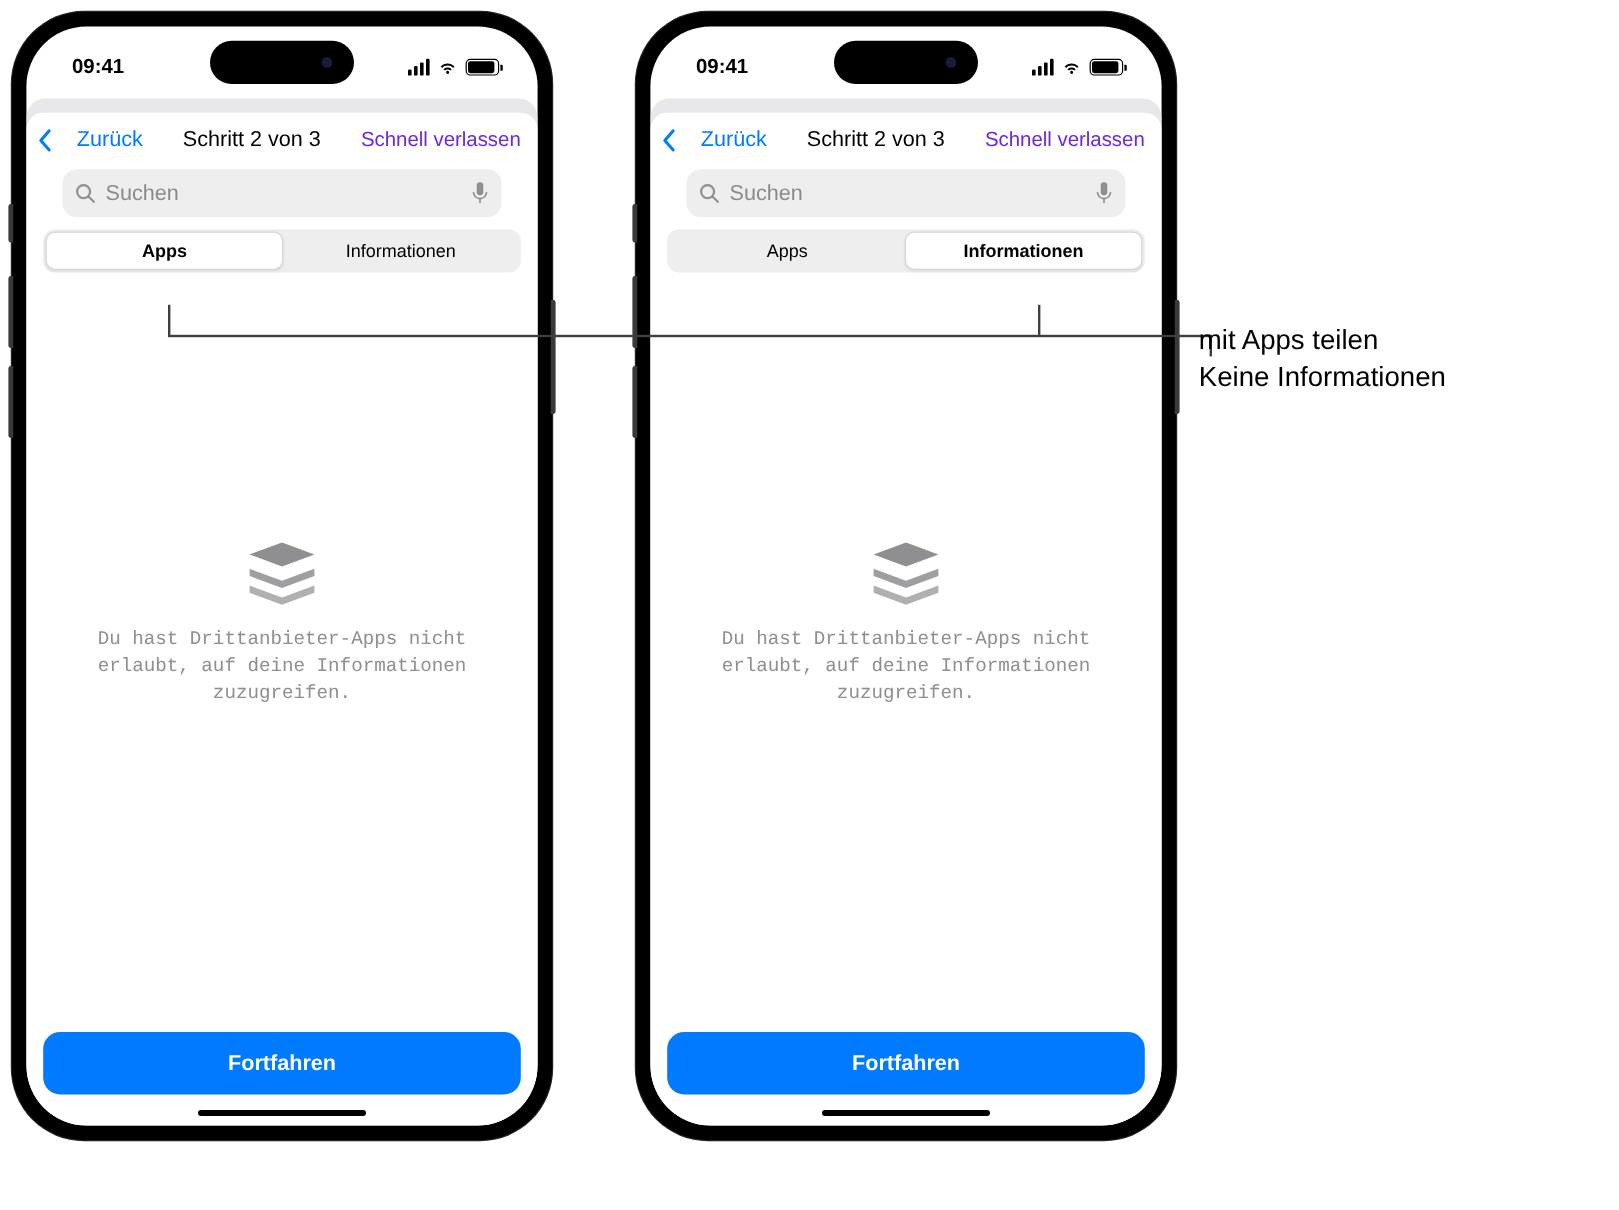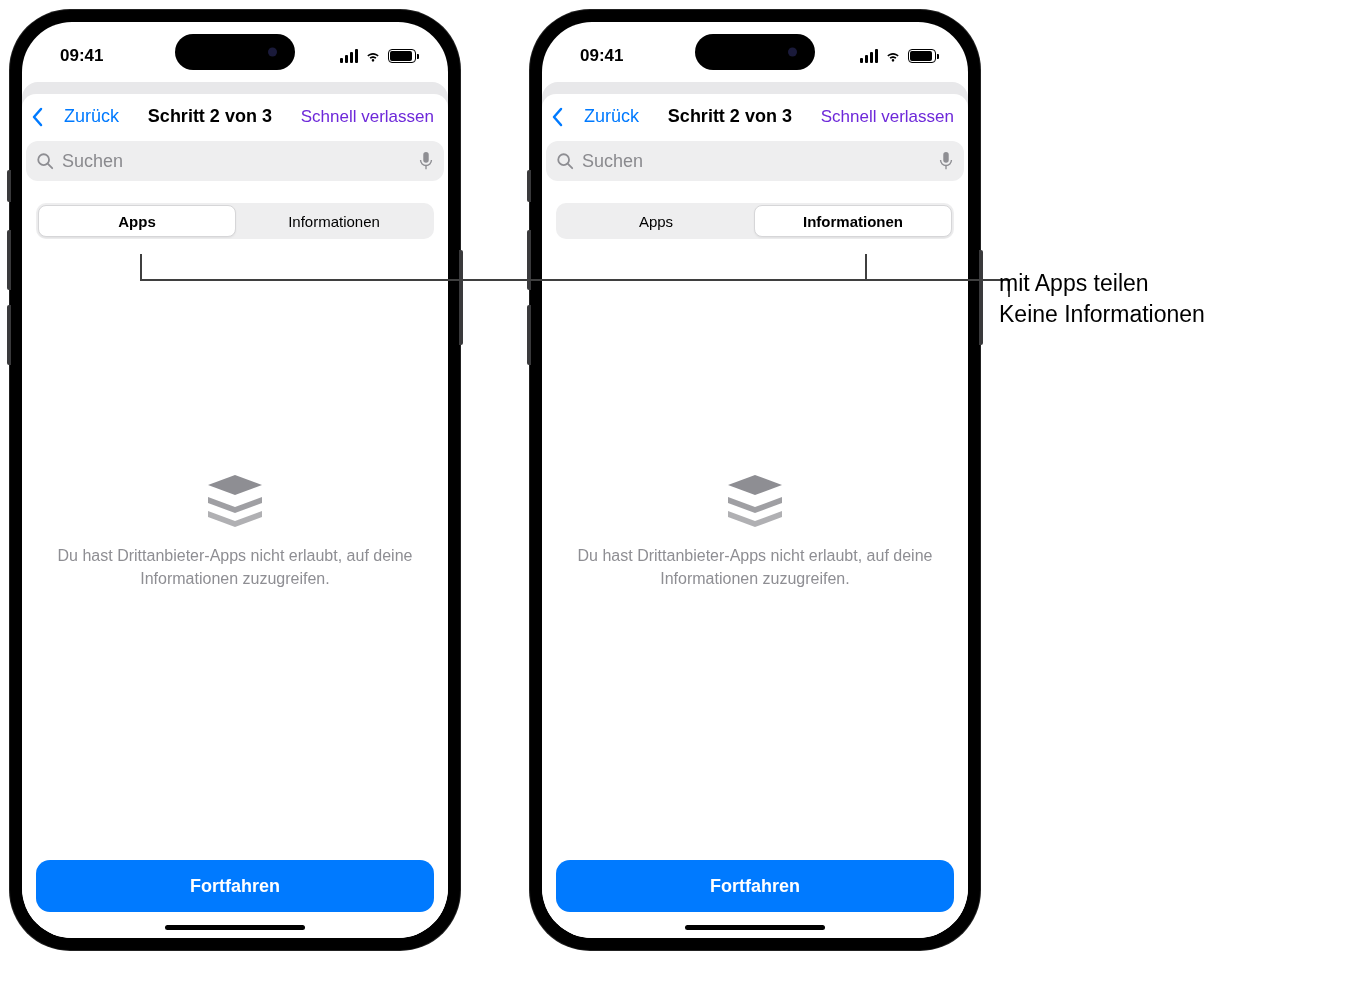--- a/index.html
+++ b/index.html
@@ -96,39 +96,39 @@
       flex-direction: column;
     }
     .nav-bar {
       display: flex;
       align-items: center;
       justify-content: space-between;
       padding: 12px 14px 8px 8px;
     }
     .nav-back { display: flex; align-items: center; color: #007aff; font-size: 18px; gap: 20px; }
     .chev { width: 14px; height: 20px; }
-    .nav-title { font-size: 18px; font-weight: 700; }
+    .nav-title { font-size: 18px; font-weight: 400; }
     .nav-exit { color: #6d28d9; font-size: 17px; }
 
     .search-bar {
-      margin: 6px 4px 10px;
+      margin: 6px 30px 10px;
       background: #eeeeef;
       border-radius: 12px;
       height: 40px;
       display: flex;
       align-items: center;
       padding: 0 10px;
       gap: 8px;
     }
     .search-icon { width: 18px; height: 18px; color: #8e8e93; }
     .search-ph { flex: 1; color: #8a8a8e; font-size: 18px; }
     .mic-icon { width: 16px; height: 20px; color: #8e8e93; }
 
     .seg {
-      margin: 12px 14px;
+      margin: 0 14px;
       background: #eeeeef;
       border-radius: 10px;
       padding: 2px;
       display: flex;
       height: 36px;
       justify-content: space-between;
     }
     .seg-item {
       flex: 1;
       display: flex;
@@ -145,20 +145,21 @@
       box-shadow: 0 1px 2px rgba(0,0,0,0.06);
     }
 
     .content-area {
       flex: 1;
       display: flex;
       flex-direction: column;
       align-items: center;
       justify-content: center;
       padding: 12px 24px 60px;
+      font-family: Liberation Mono, monospace;
     }
     .stack-icon { color: #8e8e93; margin-bottom: 16px; }
     .empty-text {
       color: #8e8e93;
       font-size: 16px;
       text-align: center;
       line-height: 1.4;
     }
 
     .continue-btn {

